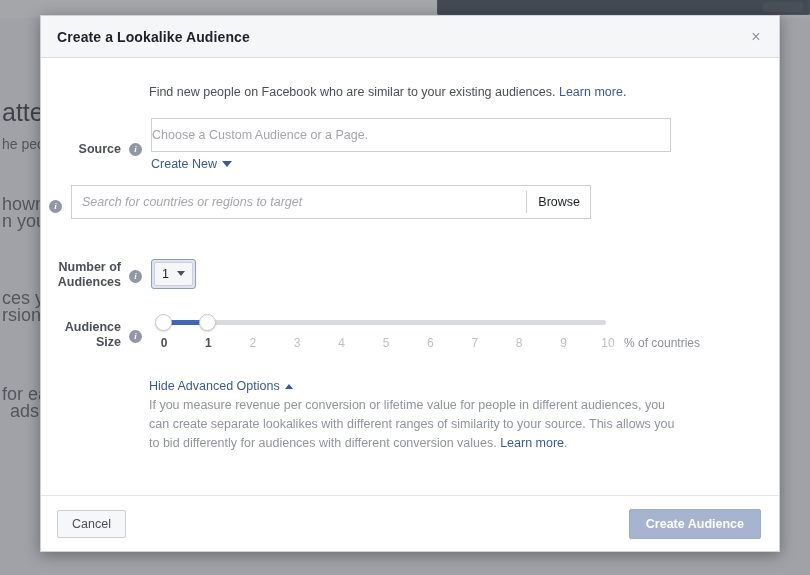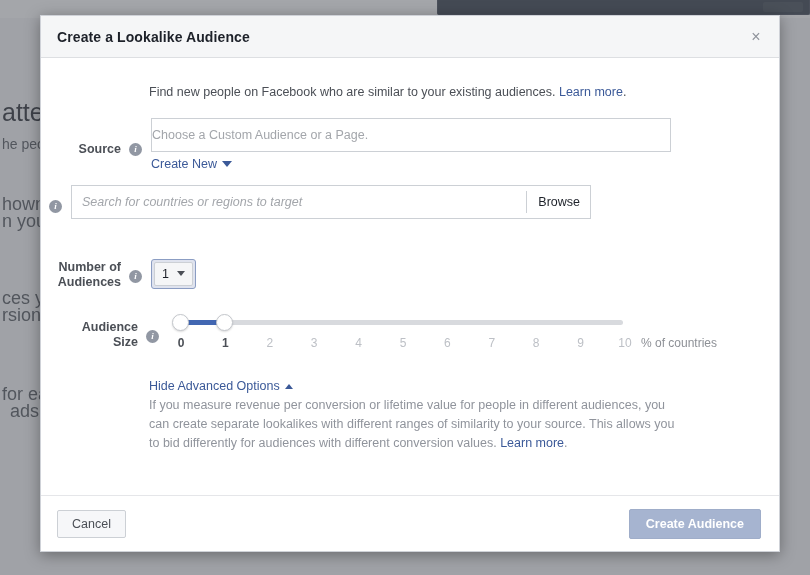--- a/index.html
+++ b/index.html
@@ -426,21 +426,21 @@
           <div class="select-wrap">
             <div class="select-box">
               <span>1</span>
               <span class="sel-caret"></span>
             </div>
           </div>
         </div>
       </div>
 
       <div class="field-row" id="size-row">
-        <div class="field-label two-line" style="padding-top:4px;margin-left:17px;">
+        <div class="field-label two-line" style="padding-top:4px;">
           <div>Audience</div>
           <div>Size</div>
         </div>
         <div class="info-icon ty-small">i</div>
         <div class="field-ctl">
           <div class="slider-area">
             <div class="track"></div>
             <div class="track-fill"></div>
             <div class="handle" id="handle-lo"></div>
             <div class="handle" id="handle-hi"></div>

